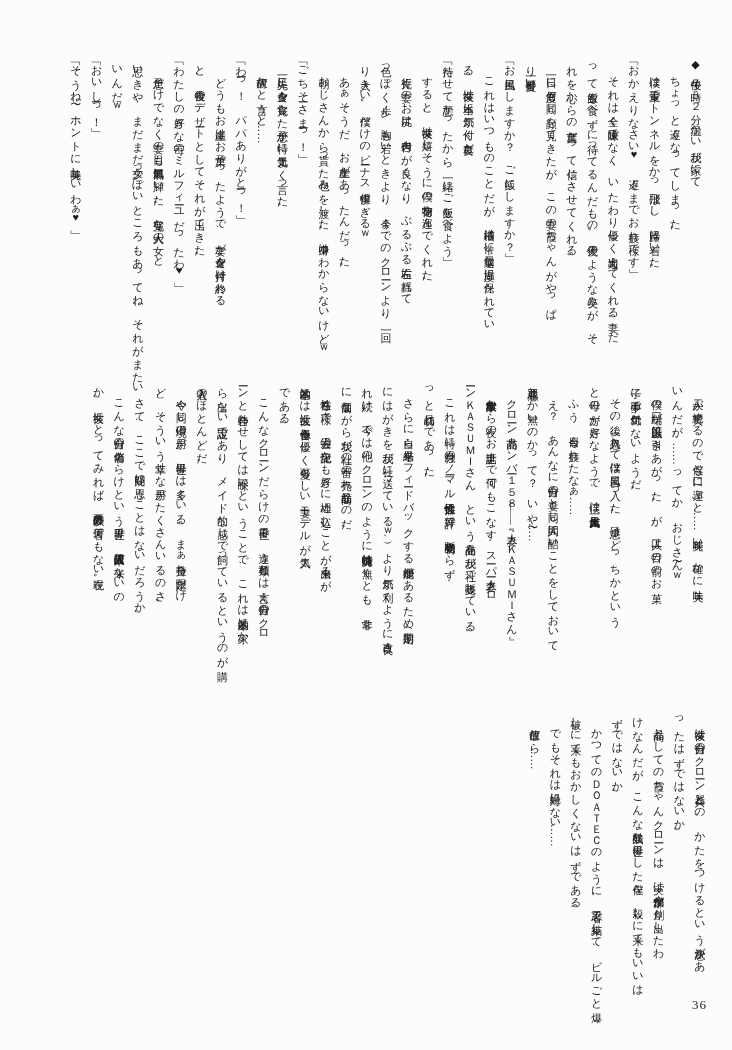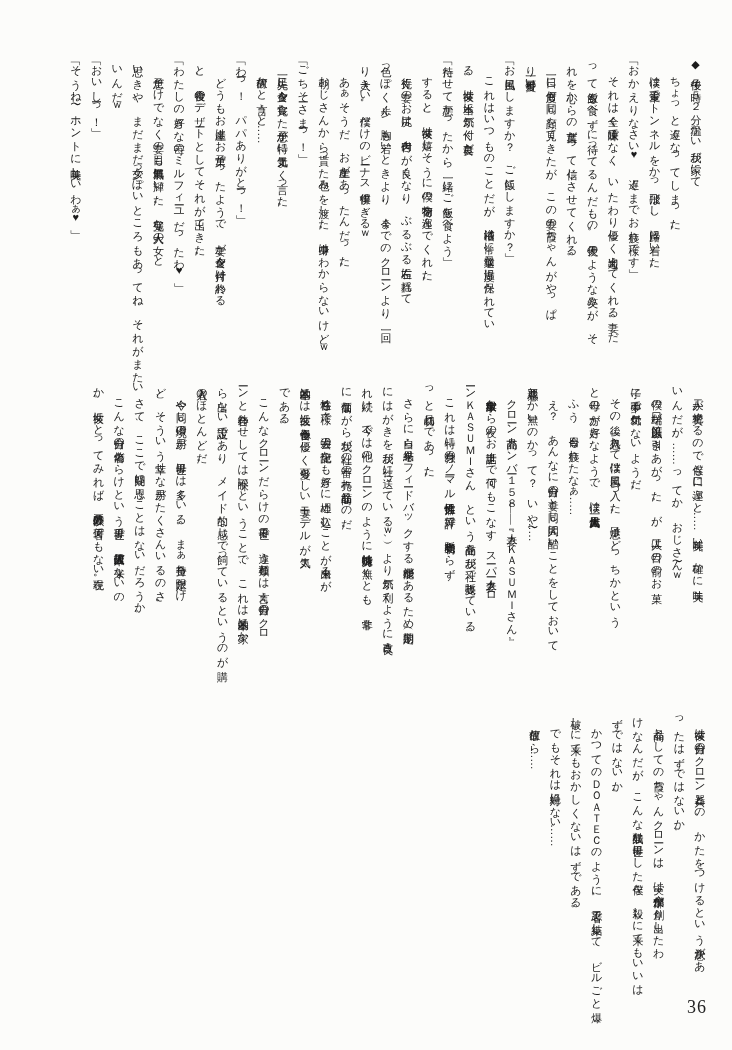--- a/index.html
+++ b/index.html
@@ -27,21 +27,21 @@
   .band p{
     margin:0;padding:0;
     white-space:nowrap;
   }
   #band-1{top:58px;right:26px;height:326px;}
   #band-2{top:380px;right:24px;height:326px;}
   #band-3{top:710px;right:22px;height:300px;}
   .pagenum{
     position:absolute;
     top:997px;right:25px;
-    font-size:18px;
+    font-size:13px;
     letter-spacing:1px;
     color:#222;
   }
 </style>
 </head>
 <body>
 
 <div class="page">
   <div class="band" id="band-1">
       <p>◆午後７時５２分　温かい我が家にて</p>

